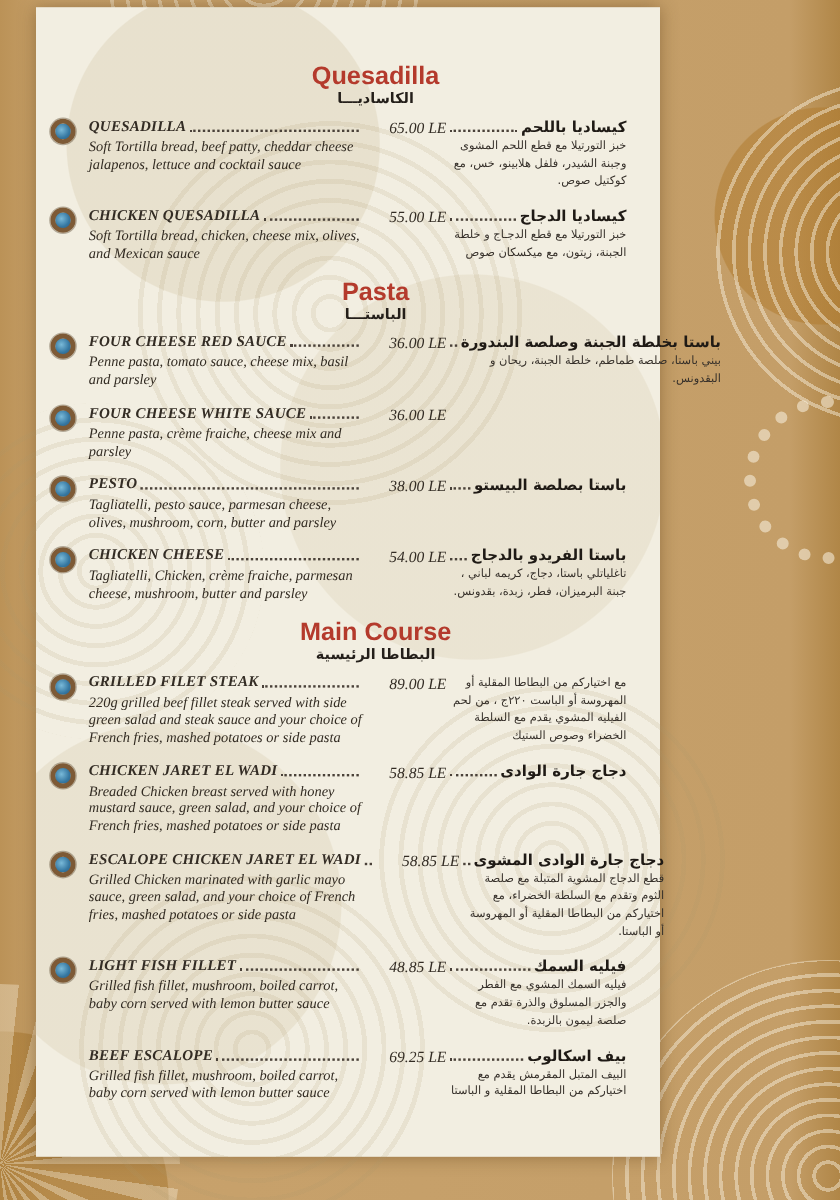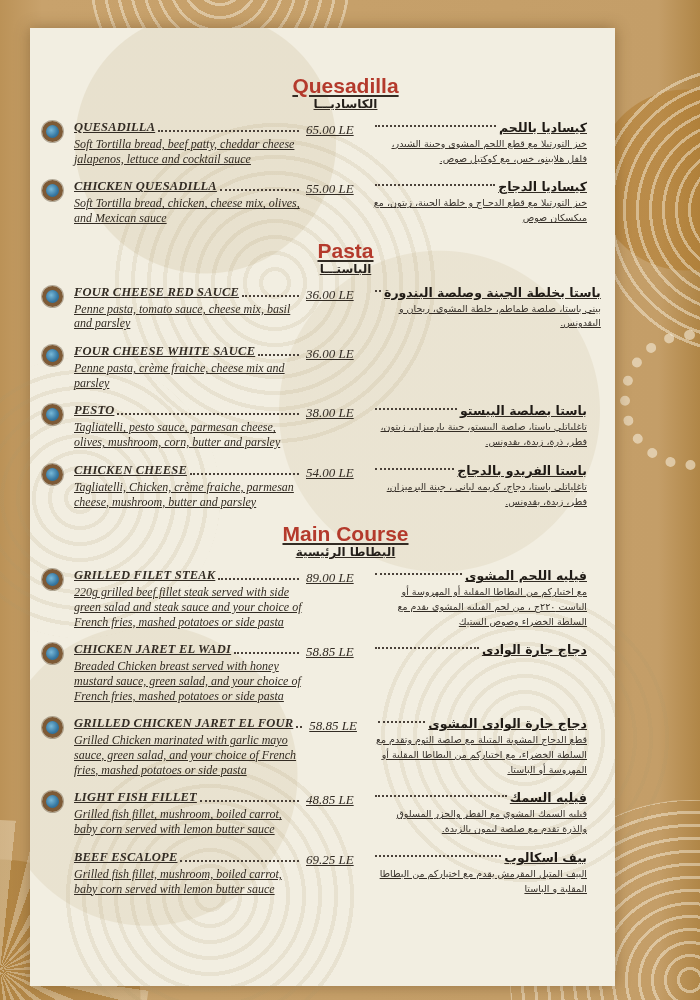--- a/index.html
+++ b/index.html
@@ -20,31 +20,30 @@
   .deco.ring{border:10px dotted rgba(250,243,226,0.55);}
   .deco.lace{background:repeating-radial-gradient(circle, rgba(250,243,226,0.0) 0 10px, rgba(250,243,226,0.45) 10px 13px);}
   .d1{width:260px;height:260px;top:-150px;left:90px;}
   .d2{width:300px;height:300px;top:60px;right:-190px;}
   .d3{width:360px;height:360px;bottom:-160px;right:-170px;}
   .d4{width:300px;height:300px;bottom:-120px;left:-150px;
       background:repeating-conic-gradient(rgba(250,243,226,0.35) 0 6deg, rgba(250,243,226,0) 6deg 14deg);}
   .d5{width:120px;height:120px;top:330px;right:-60px;border:8px dotted rgba(172,120,40,0.6);}
   
   .page{
-    position:absolute;left:30px;top:28px;width:585px;height:958px;
+    position:absolute;left:30px;top:6px;width:520px;height:958px;
     background:
       radial-gradient(circle at 30% 12%, rgba(186,166,120,0.18) 0 130px, rgba(186,166,120,0) 131px),
       radial-gradient(circle at 70% 40%, rgba(186,166,120,0.14) 0 160px, rgba(186,166,120,0) 161px),
       radial-gradient(circle at 20% 78%, rgba(186,166,120,0.16) 0 150px, rgba(186,166,120,0) 151px),
       #f2eee1;
     box-shadow:0 0 14px rgba(90,60,20,0.45);
     box-sizing:border-box;
     padding:36px 18px 10px 12px;
     color:#332c24;
-    text-decoration:underline;
   }
   .watermark{position:absolute;border-radius:50%;pointer-events:none;
     background:repeating-radial-gradient(circle, rgba(170,150,105,0.0) 0 12px, rgba(170,150,105,0.14) 12px 16px);}
   .w1{width:330px;height:330px;top:90px;left:80px;}
   .w2{width:280px;height:280px;top:330px;left:-90px;}
   .w3{width:300px;height:300px;top:560px;right:-60px;}
   .w4{width:300px;height:300px;bottom:-60px;left:30px;}
   
   .content{position:relative;z-index:2;}
   .section{margin-bottom:6px;}
@@ -64,24 +63,24 @@
     background:radial-gradient(circle at 40% 40%, #79b9d8 0%, #3577a1 60%, #2b5f85 100%);
     box-shadow:0 0 0 1px rgba(60,40,15,0.35);
   }
   .en-col{flex:0 0 228px;}
   .name-line{display:flex;align-items:flex-end;}
   .en-name{
     font-weight:bold;font-style:italic;font-size:12.5px;letter-spacing:0.2px;white-space:nowrap;
   }
   .leader{flex:1 1 8px;border-bottom:2px dotted #4a4139;margin:0 3px 3px 3px;min-width:6px;}
   .en-desc{font-style:italic;font-size:12px;line-height:1.22;margin-top:2px;color:#322b22;}
-  .price-col{flex:0 0 66px;text-align:left;padding-left:4px;}
+  .price-col{flex:0 0 66px;text-align:right;padding-left:4px;}
   .price{font-style:italic;font-size:13px;white-space:nowrap;}
   .ar-col{flex:1 1 auto;direction:rtl;padding-right:10px;}
-  .ar-name-line{display:flex;align-items:center;direction:rtl;}
+  .ar-name-line{display:flex;align-items:flex-end;direction:rtl;}
   .ar-name{
     font-family:"DejaVu Sans", sans-serif;font-weight:bold;font-size:12.5px;color:#1f1a15;white-space:nowrap;
   }
   .ar-desc{
     font-family:"DejaVu Sans", sans-serif;font-size:9.5px;line-height:1.55;margin-top:2px;color:#36302a;
   }
 </style>
 </head>
 <body>
 
@@ -171,21 +170,21 @@
       <div class="en-desc">Penne pasta, tomato sauce, cheese mix, basil and parsley</div>
     </div>
     <div class="price-col">
       <span class="price">36.00 LE</span>
     </div>
     <div class="ar-col" lang="ar">
       <div class="ar-name-line">
         <span class="ar-name">باستا بخلطة الجبنة وصلصة البندورة</span>
         <span class="leader"></span>
       </div>
-      <div class="ar-desc">بيني باستا، صلصة طماطم، خلطة المشوي، ريحان و البقدونس.</div>
+      <div class="ar-desc">بيني باستا، صلصة طماطم، خلطة الجبنة، ريحان و البقدونس.</div>
     </div>
   </div>
 
   <div class="item">
     <div class="bullet-cell">
       <span class="bullet"></span>
     </div>
     <div class="en-col">
       <div class="name-line">
         <span class="en-name">FOUR CHEESE WHITE SAUCE</span>
@@ -210,21 +209,20 @@
       <div class="en-desc">Tagliatelli, pesto sauce, parmesan cheese, olives, mushroom, corn, butter and parsley</div>
     </div>
     <div class="price-col">
       <span class="price">38.00 LE</span>
     </div>
     <div class="ar-col" lang="ar">
       <div class="ar-name-line">
         <span class="ar-name">باستا بصلصة البيستو</span>
         <span class="leader"></span>
       </div>
-      <div class="ar-desc">تاغلياتلي باستا، صلصة البيستو، جبنة بارميزان، زيتون، فطر، ذرة، زبدة، بقدونس.</div>
     </div>
   </div>
 
   <div class="item">
     <div class="bullet-cell">
       <span class="bullet"></span>
     </div>
     <div class="en-col">
       <div class="name-line">
         <span class="en-name">CHICKEN CHEESE</span>
@@ -260,24 +258,20 @@
       <div class="name-line">
         <span class="en-name">GRILLED FILET STEAK</span>
         <span class="leader"></span>
       </div>
       <div class="en-desc">220g grilled beef fillet steak served with side green salad and steak sauce and your choice of French fries, mashed potatoes or side pasta</div>
     </div>
     <div class="price-col">
       <span class="price">89.00 LE</span>
     </div>
     <div class="ar-col" lang="ar">
-      <div class="ar-name-line">
-        <span class="ar-name">فيليه اللحم المشوى</span>
-        <span class="leader"></span>
-      </div>
       <div class="ar-desc">مع اختياركم من البطاطا المقلية أو المهروسة أو الباست ٢٢٠ج ، من لحم الفيليه المشوي يقدم مع السلطة الخضراء وصوص الستيك</div>
     </div>
   </div>
 
   <div class="item">
     <div class="bullet-cell">
       <span class="bullet"></span>
     </div>
     <div class="en-col">
       <div class="name-line">
@@ -296,21 +290,21 @@
       </div>
     </div>
   </div>
 
   <div class="item">
     <div class="bullet-cell">
       <span class="bullet"></span>
     </div>
     <div class="en-col">
       <div class="name-line">
-        <span class="en-name">GRILLED CHICKEN JARET EL FOUR</span>
+        <span class="en-name">ESCALOPE CHICKEN JARET EL WADI</span>
         <span class="leader"></span>
       </div>
       <div class="en-desc">Grilled Chicken marinated with garlic mayo sauce, green salad, and your choice of French fries, mashed potatoes or side pasta</div>
     </div>
     <div class="price-col">
       <span class="price">58.85 LE</span>
     </div>
     <div class="ar-col" lang="ar">
       <div class="ar-name-line">
         <span class="ar-name">دجاج جارة الوادى المشوى</span>

